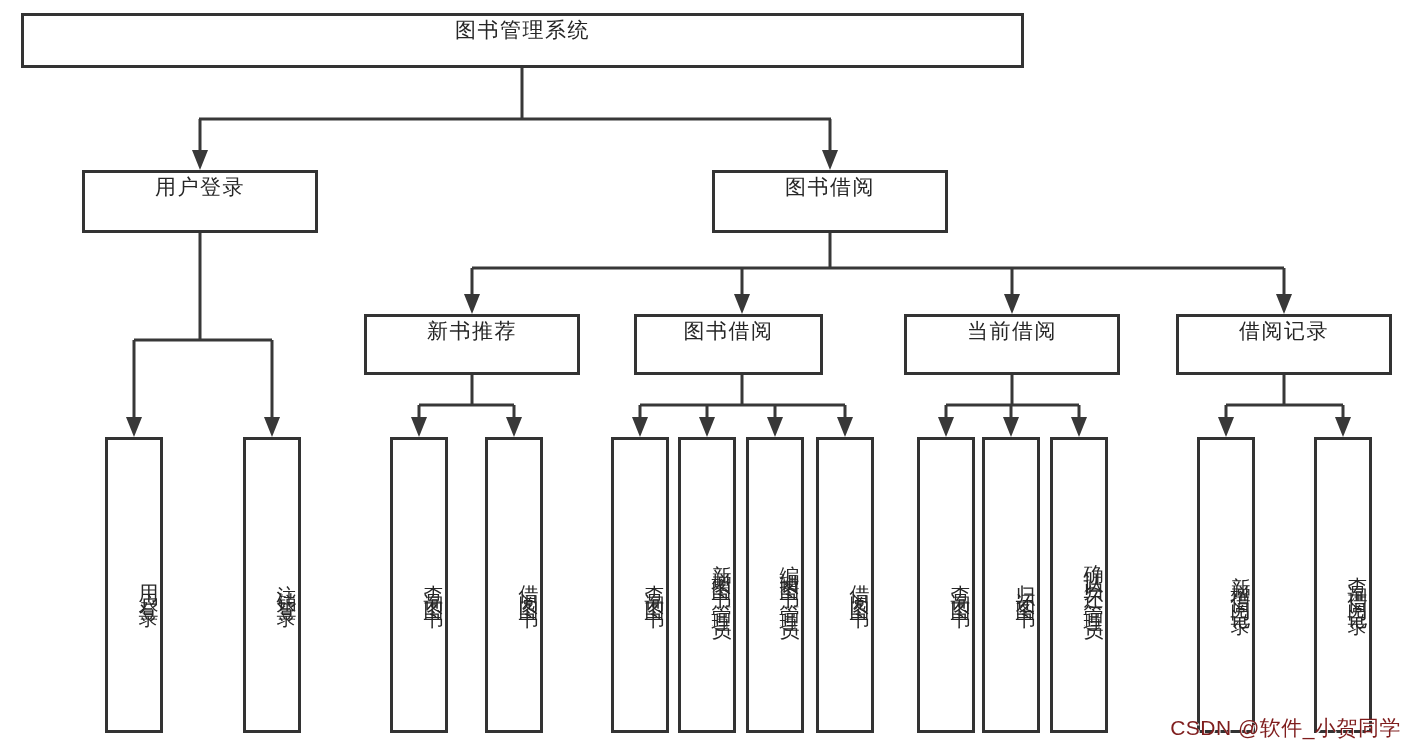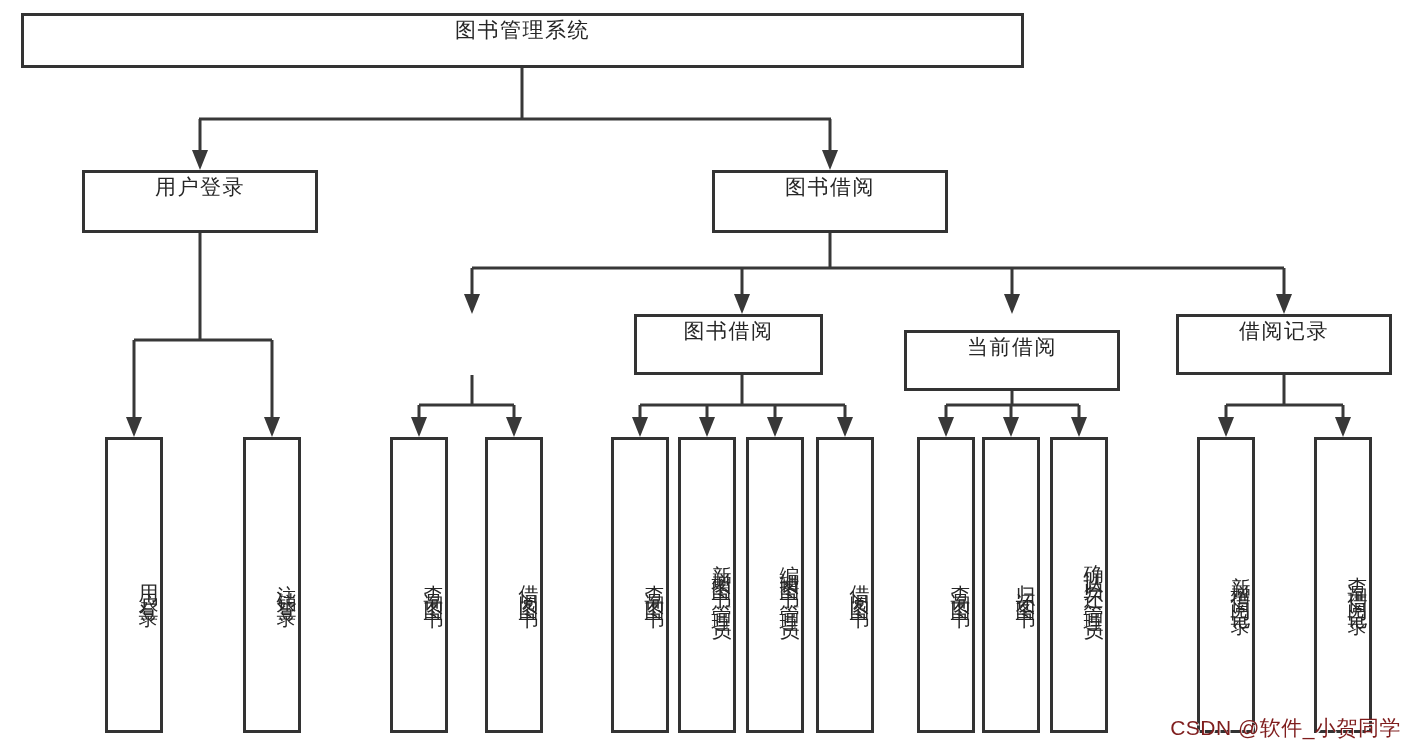--- a/index.html
+++ b/index.html
@@ -90,24 +90,27 @@
     <span>图书管理系统</span>
   </div>
 
   <div class="node h-node" style="left:82px;top:170px;width:236px;height:63px">
     <span>用户登录</span>
   </div>
   <div class="node h-node" style="left:712px;top:170px;width:236px;height:63px">
     <span>图书借阅</span>
   </div>
 
+  <div class="node h-node" style="left:364px;top:314px;width:216px;height:61px">
+    <span>新书推荐</span>
+  </div>
   <div class="node h-node" style="left:634px;top:314px;width:189px;height:61px">
     <span>图书借阅</span>
   </div>
-  <div class="node h-node" style="left:904px;top:330px;width:216px;height:61px">
+  <div class="node h-node" style="left:904px;top:314px;width:216px;height:61px">
     <span>当前借阅</span>
   </div>
   <div class="node h-node" style="left:1176px;top:314px;width:216px;height:61px">
     <span>借阅记录</span>
   </div>
 
   <div class="node leaf" style="left:105px;top:437px;width:58px;height:296px">
     <span>用户登录</span>
   </div>
   <div class="node leaf" style="left:243px;top:437px;width:58px;height:296px">

